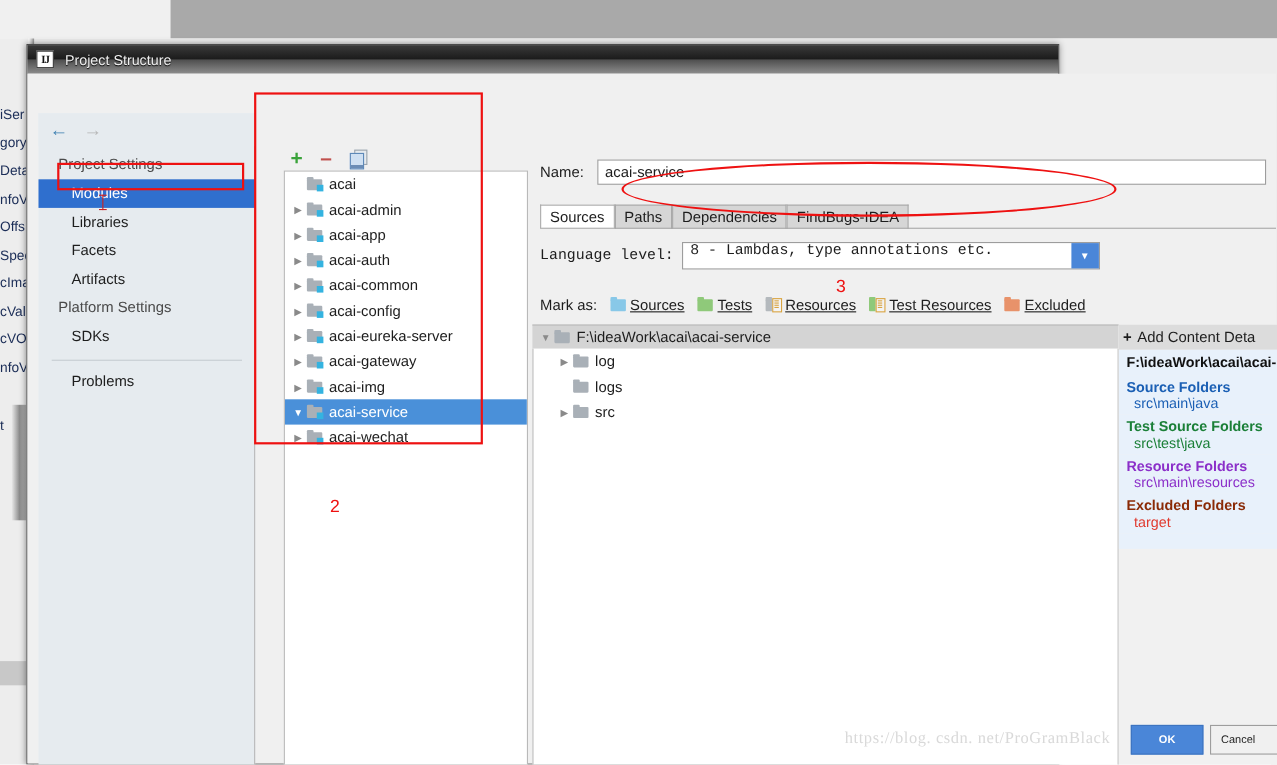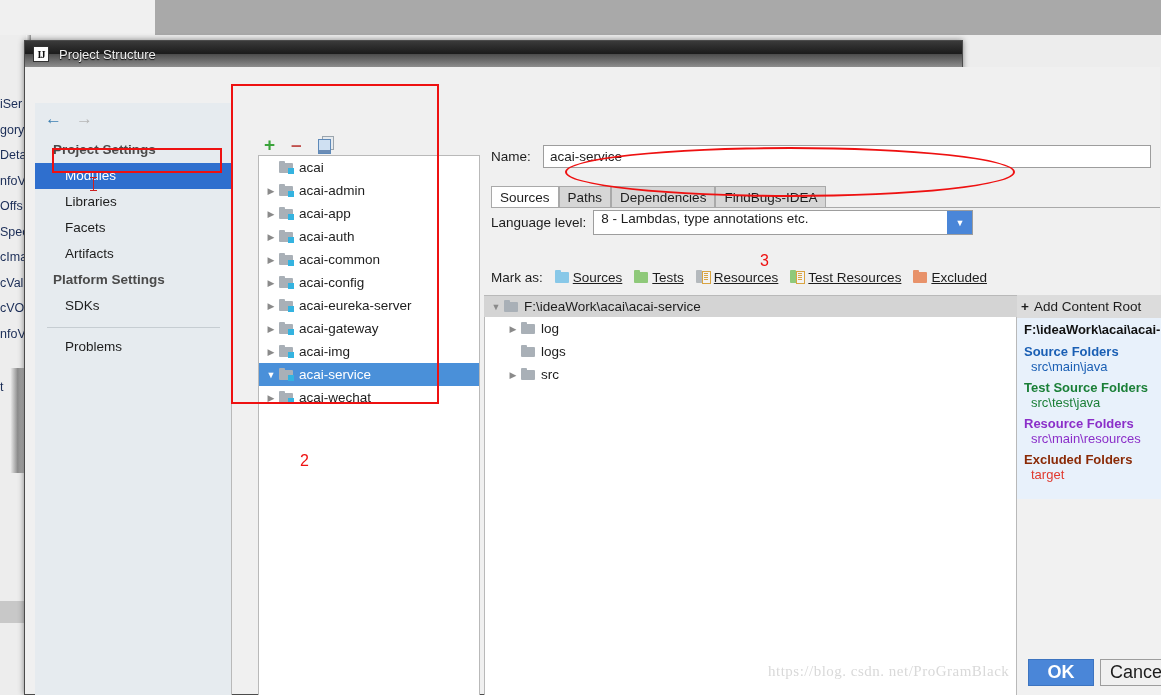--- a/index.html
+++ b/index.html
@@ -149,21 +149,21 @@
   .arrow-back  { color: #3c7fb1; }
   .arrow-fwd   { color: #b6b6b6; }
 
   .nav-list {
     position: absolute;
     left: 10px; top: 70px;
     width: 197px;
   }
   .nav-group {
     font-size: 13.5px;
-    font-weight: bold;
+    font-weight: normal;
     color: #4a4a4a;
     padding: 3px 6px 3px 18px;
     line-height: 20px;
   }
   .nav-item {
     font-size: 13.5px;
     color: #1d1d1d;
     padding: 3px 0 3px 30px;
     line-height: 20px;
   }
@@ -323,23 +323,24 @@
   }
   .tab-underline {
     position: absolute;
     left: 466px; top: 140px;
     width: 669px;
     border-bottom: 1px solid #a9a9a9;
   }
 
   .lang-row {
     position: absolute;
-    left: 466px; top: 143px;
-    display: flex;
-    align-items: center;
+    left: 466px; top: 153px;
+    display: flex;
+    align-items: center;
+    font-family: Liberation Mono, monospace;
   }
   .lang-label { font-size: 13.5px; color: #1d1d1d; margin-right: 7px; }
   .combo {
     position: relative;
     width: 380px; height: 25px;
     background: #ffffff;
     border: 1px solid #9d9d9d;
     box-sizing: border-box;
     display: flex;
   }
@@ -507,21 +508,21 @@
     left: 768px; top: 663px;
     font-size: 15px;
     color: #d9d9d9;
     font-family: "Liberation Serif", serif;
     letter-spacing: 0.5px;
     white-space: nowrap;
   }
   .btn {
     position: absolute;
     height: 27px;
-    font-size: 18px;
+    font-size: 10px;
     display: flex;
     align-items: center;
     justify-content: center;
     box-sizing: border-box;
     font-family: "Liberation Sans", sans-serif;
   }
   .btn-ok {
     left: 1028px; top: 659px;
     width: 66px;
     background: #4a86d8;
@@ -793,21 +794,21 @@
           <div class="cr-row">
             <span class="tw">▶</span>
             <span class="plain-folder"></span>
             <span>src</span>
           </div>
         </div>
 
       <div class="fr-panel" id="fr-panel">
           <div class="fr-add">
             <span class="plus">+</span>
-            <span>Add Content Root</span>
+            <span>Add Content Deta</span>
           </div>
           <div class="fr-root">F:\ideaWork\acai\acai-</div>
           <div class="fr-sec">
             <div class="fr-sec-title" style="color: rgb(26, 95, 180);">Source Folders</div>
             <div class="fr-sec-val" style="color: rgb(26, 95, 180);">src\main\java</div>
           </div>
           <div class="fr-sec">
             <div class="fr-sec-title" style="color: rgb(26, 127, 55);">Test Source Folders</div>
             <div class="fr-sec-val" style="color: rgb(26, 127, 55);">src\test\java</div>
           </div>

